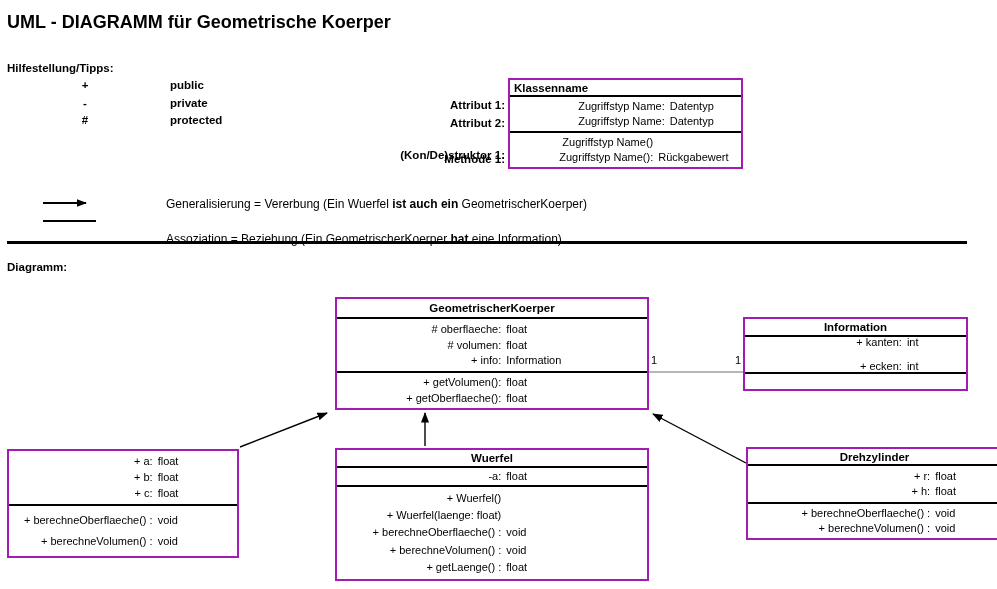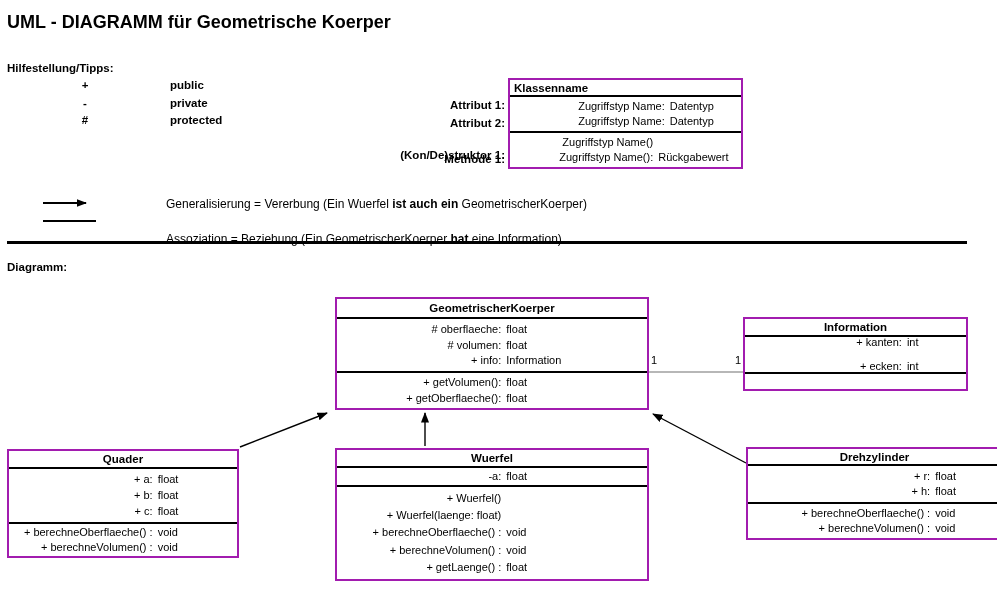--- a/index.html
+++ b/index.html
@@ -186,21 +186,20 @@
       </div>
       <div class="row">
         <span class="l">+ ecken:</span>
         <span class="r">int</span>
       </div>
     </div>
     <div class="uml-methods"></div>
   </div>
 
   <div class="uml-box" id="box-quader">
-    <div class="uml-head">Quader</div>
     <div class="uml-attrs">
       <div class="row">
         <span class="l">+ a:</span>
         <span class="r">float</span>
       </div>
       <div class="row">
         <span class="l">+ b:</span>
         <span class="r">float</span>
       </div>
       <div class="row">

